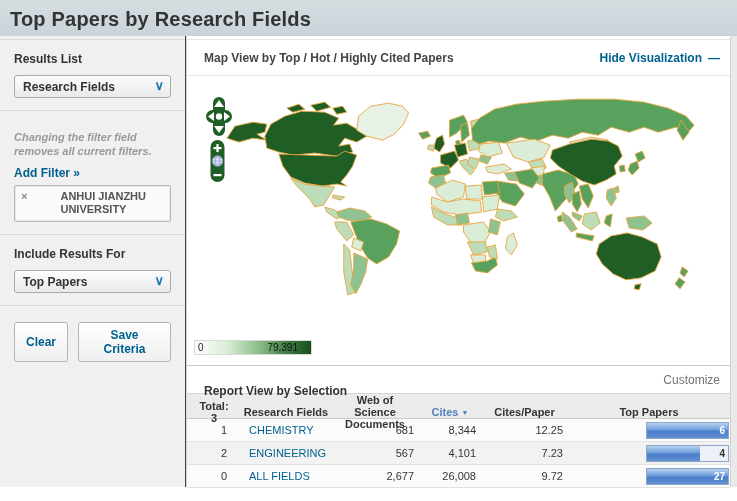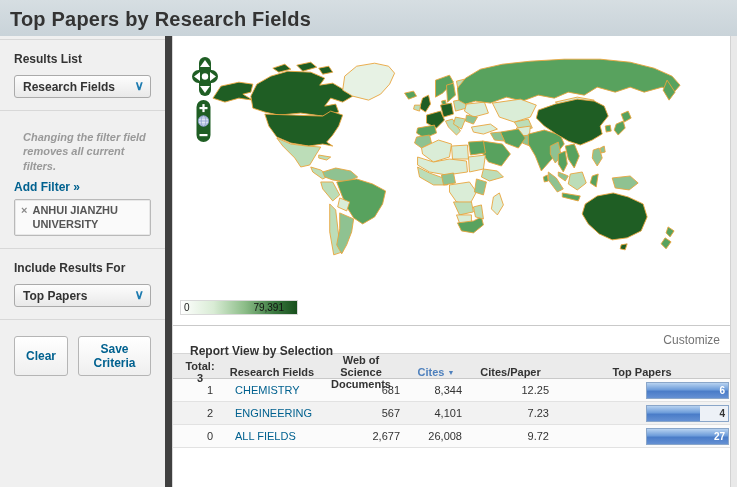--- a/index.html
+++ b/index.html
@@ -7,46 +7,46 @@
               font-family:"Liberation Sans", sans-serif; }
   .app { position:relative; width:737px; height:501px; }
 
   
   .page-header { height:36px; background:linear-gradient(#d6dee2,#c9d3d9);
                  padding:8px 0 0 10px; }
   .page-header h1 { font-size:20px; font-weight:bold; color:#333; letter-spacing:0.2px; }
 
   
   .content { display:flex; height:451px; }
-  .sidebar { width:172px; background:#f0f0f0; border-right:7px solid #404040; }
+  .sidebar { width:186px; background:#f0f0f0; border-right:1px solid #404040; }
   .main    { flex:1; background:#fff; position:relative; }
   .scroll-strip { width:7px; background:#e9e9e9; border-left:1px solid #d2d2d2; }
 
   
   .side-sec { padding:12px 14px; border-bottom:1px solid #d8d8d8; }
   .side-sec.first { margin-top:3px; border-top:1px solid #d8d8d8; }
   .side-label { font-size:12px; font-weight:bold; color:#333; }
   .select { position:relative; margin-top:9px; height:23px; border:1px solid #aaa;
             border-radius:3px; background:linear-gradient(#fdfdfd,#e9e9e9);
             display:flex; align-items:center; padding:0 22px 0 8px; cursor:pointer; }
   .select .sel-val { font-size:12px; font-weight:bold; color:#333; white-space:nowrap; }
   .select .chev { position:absolute; right:6px; top:2px; color:#1d7bb0; font-weight:bold;
                   font-size:13px; }
   .help-icon { display:inline-block; width:13px; height:13px; border-radius:50%;
                background:#2277bb; color:#fff; font-size:10px; font-weight:bold;
                text-align:center; line-height:13px; margin-left:4px; vertical-align:-2px; }
   .note { margin-top:7px; font-size:11px; font-style:italic; color:#999; line-height:1.3;
-          font-weight:bold;margin-left:9px; }
+          font-weight:bold; }
   .add-filter { display:inline-block; margin-top:7px; font-size:12px; font-weight:bold;
                 color:#00618F; text-decoration:none; }
   .tagbox { margin-top:4px; background:#fafafa; border:1px solid #b9b9b9; border-radius:2px;
             padding:4px 6px; display:flex; gap:5px; box-shadow:inset 0 0 0 1px #e8e8e8; }
   .tagbox .x { color:#888; font-size:11px; font-weight:bold; cursor:pointer; }
   .tagbox .tag-text { font-size:11px; font-weight:bold; color:#555; line-height:1.25;
-                      width:120px; }
+                      width:120px;margin-left:28px; }
   .btn-row { display:flex; gap:10px; padding:16px 14px; }
   .btn { background:linear-gradient(#ffffff,#efefef); border:1px solid #b5b5b5;
          border-radius:3px; padding:5px 11px; font-size:12px; font-weight:bold;
          color:#00618F; cursor:pointer; font-family:"Liberation Sans",sans-serif; }
 
   
   .map-head { margin-top:3px; height:37px; border-top:1px solid #e3e3e3;
               border-bottom:1px solid #e3e3e3; display:flex; align-items:center;
               justify-content:space-between; padding:0 10px 0 17px; }
   .map-title { font-size:12px; font-weight:bold; color:#444; }
@@ -129,20 +129,27 @@
       </div>
 
       <div class="btn-row">
         <button class="btn">Clear</button>
         <button class="btn">Save Criteria</button>
       </div>
     </div>
 
     <div class="main" style="border-left:1px solid #d8d8d8;">
 
+      <div class="map-head">
+        <span class="map-title">Map View by Top / Hot / Highly Cited Papers</span>
+        <a class="hide-link" href="#">
+          <span>Hide Visualization</span>
+          <span class="minus">—</span>
+        </a>
+      </div>
 
       <div class="map-body">
         <svg class="world" width="544" height="262" viewBox="0 0 545 262">
 
           <path class="cty c-dark" d="M40,60 L48,48 L66,44 L80,46 L78,54 L70,56 L80,62 L66,60 L52,64 Z"></path>
           <path class="cty c-dark" d="M80,70 L78,58 L84,46 L98,38 L115,33 L138,34 L152,40 L147,47 L160,45 L172,52 L180,58 L170,64 L158,60 L152,68 L163,66 L166,74 L150,78 L128,75 L106,77 L92,74 Z"></path>
           <path class="cty c-dark" d="M100,30 L112,26 L118,31 L106,34 Z"></path>
           <path class="cty c-dark" d="M124,27 L138,24 L144,29 L130,33 Z"></path>
           <path class="cty c-dark" d="M146,30 L156,28 L160,34 L150,36 Z"></path>
           <path class="cty c-palest" d="M170,52 L172,38 L184,28 L202,25 L216,28 L222,35 L217,46 L208,56 L196,62 L180,58 Z"></path>

